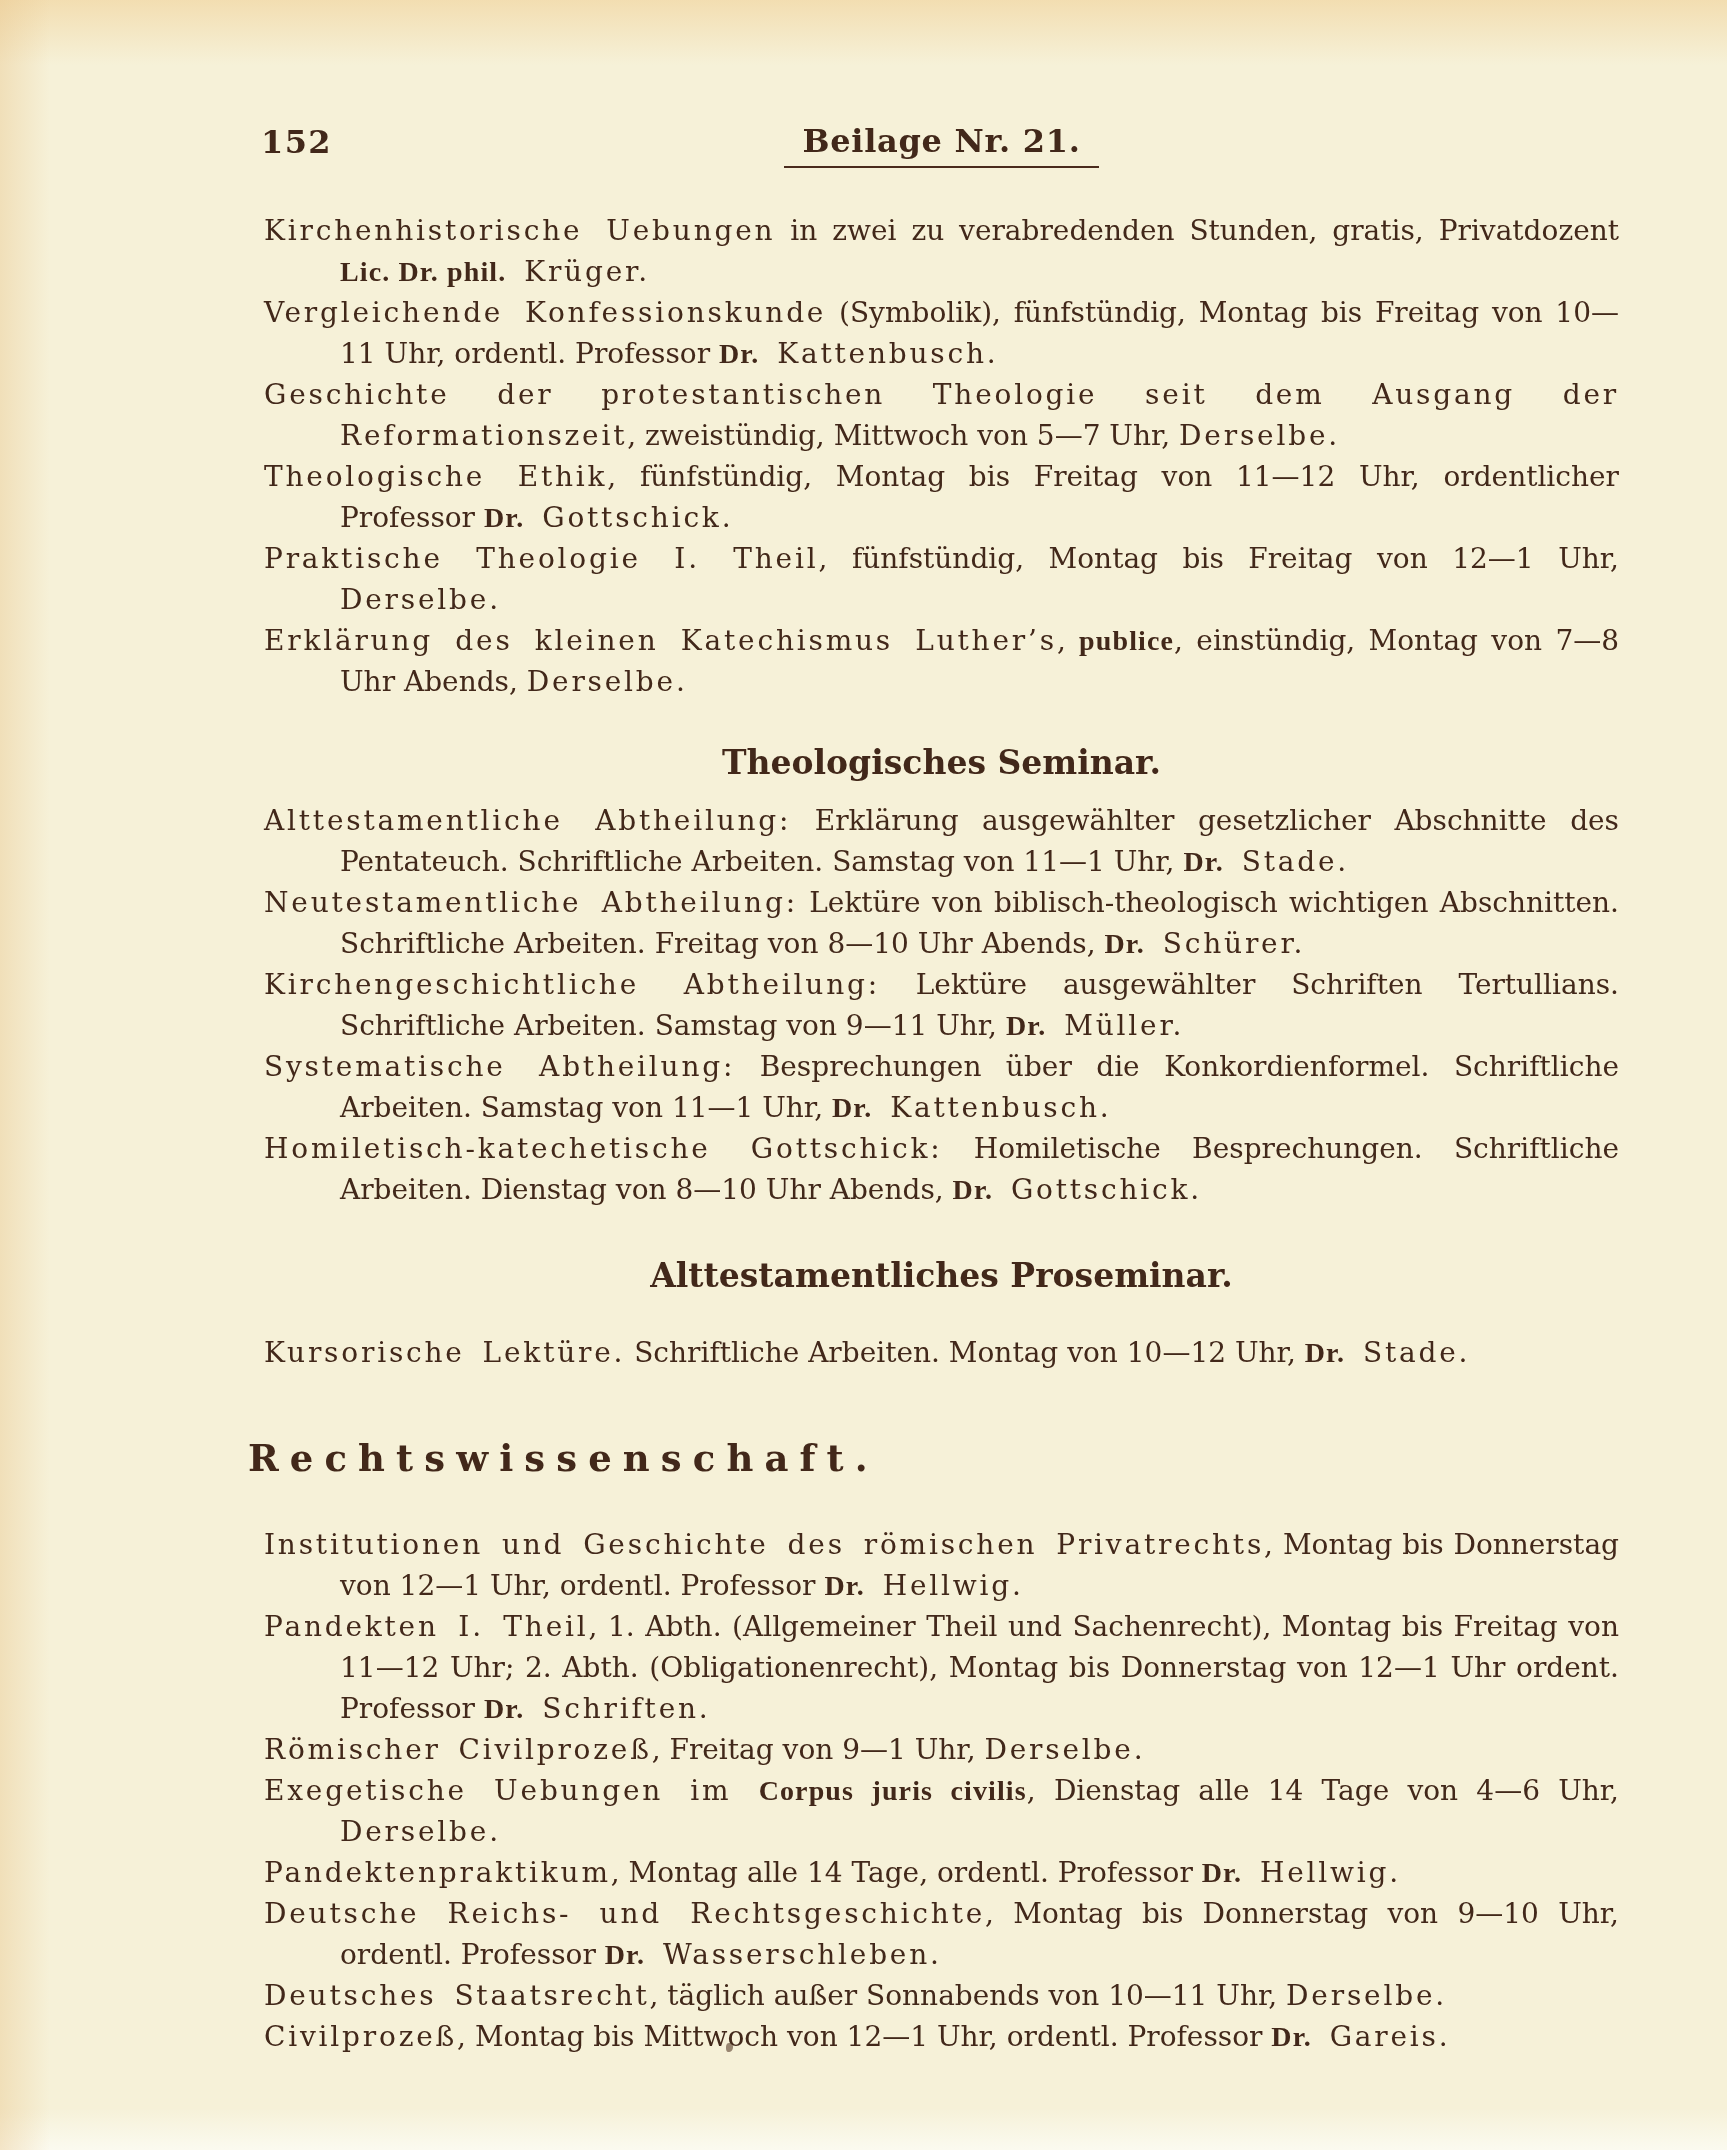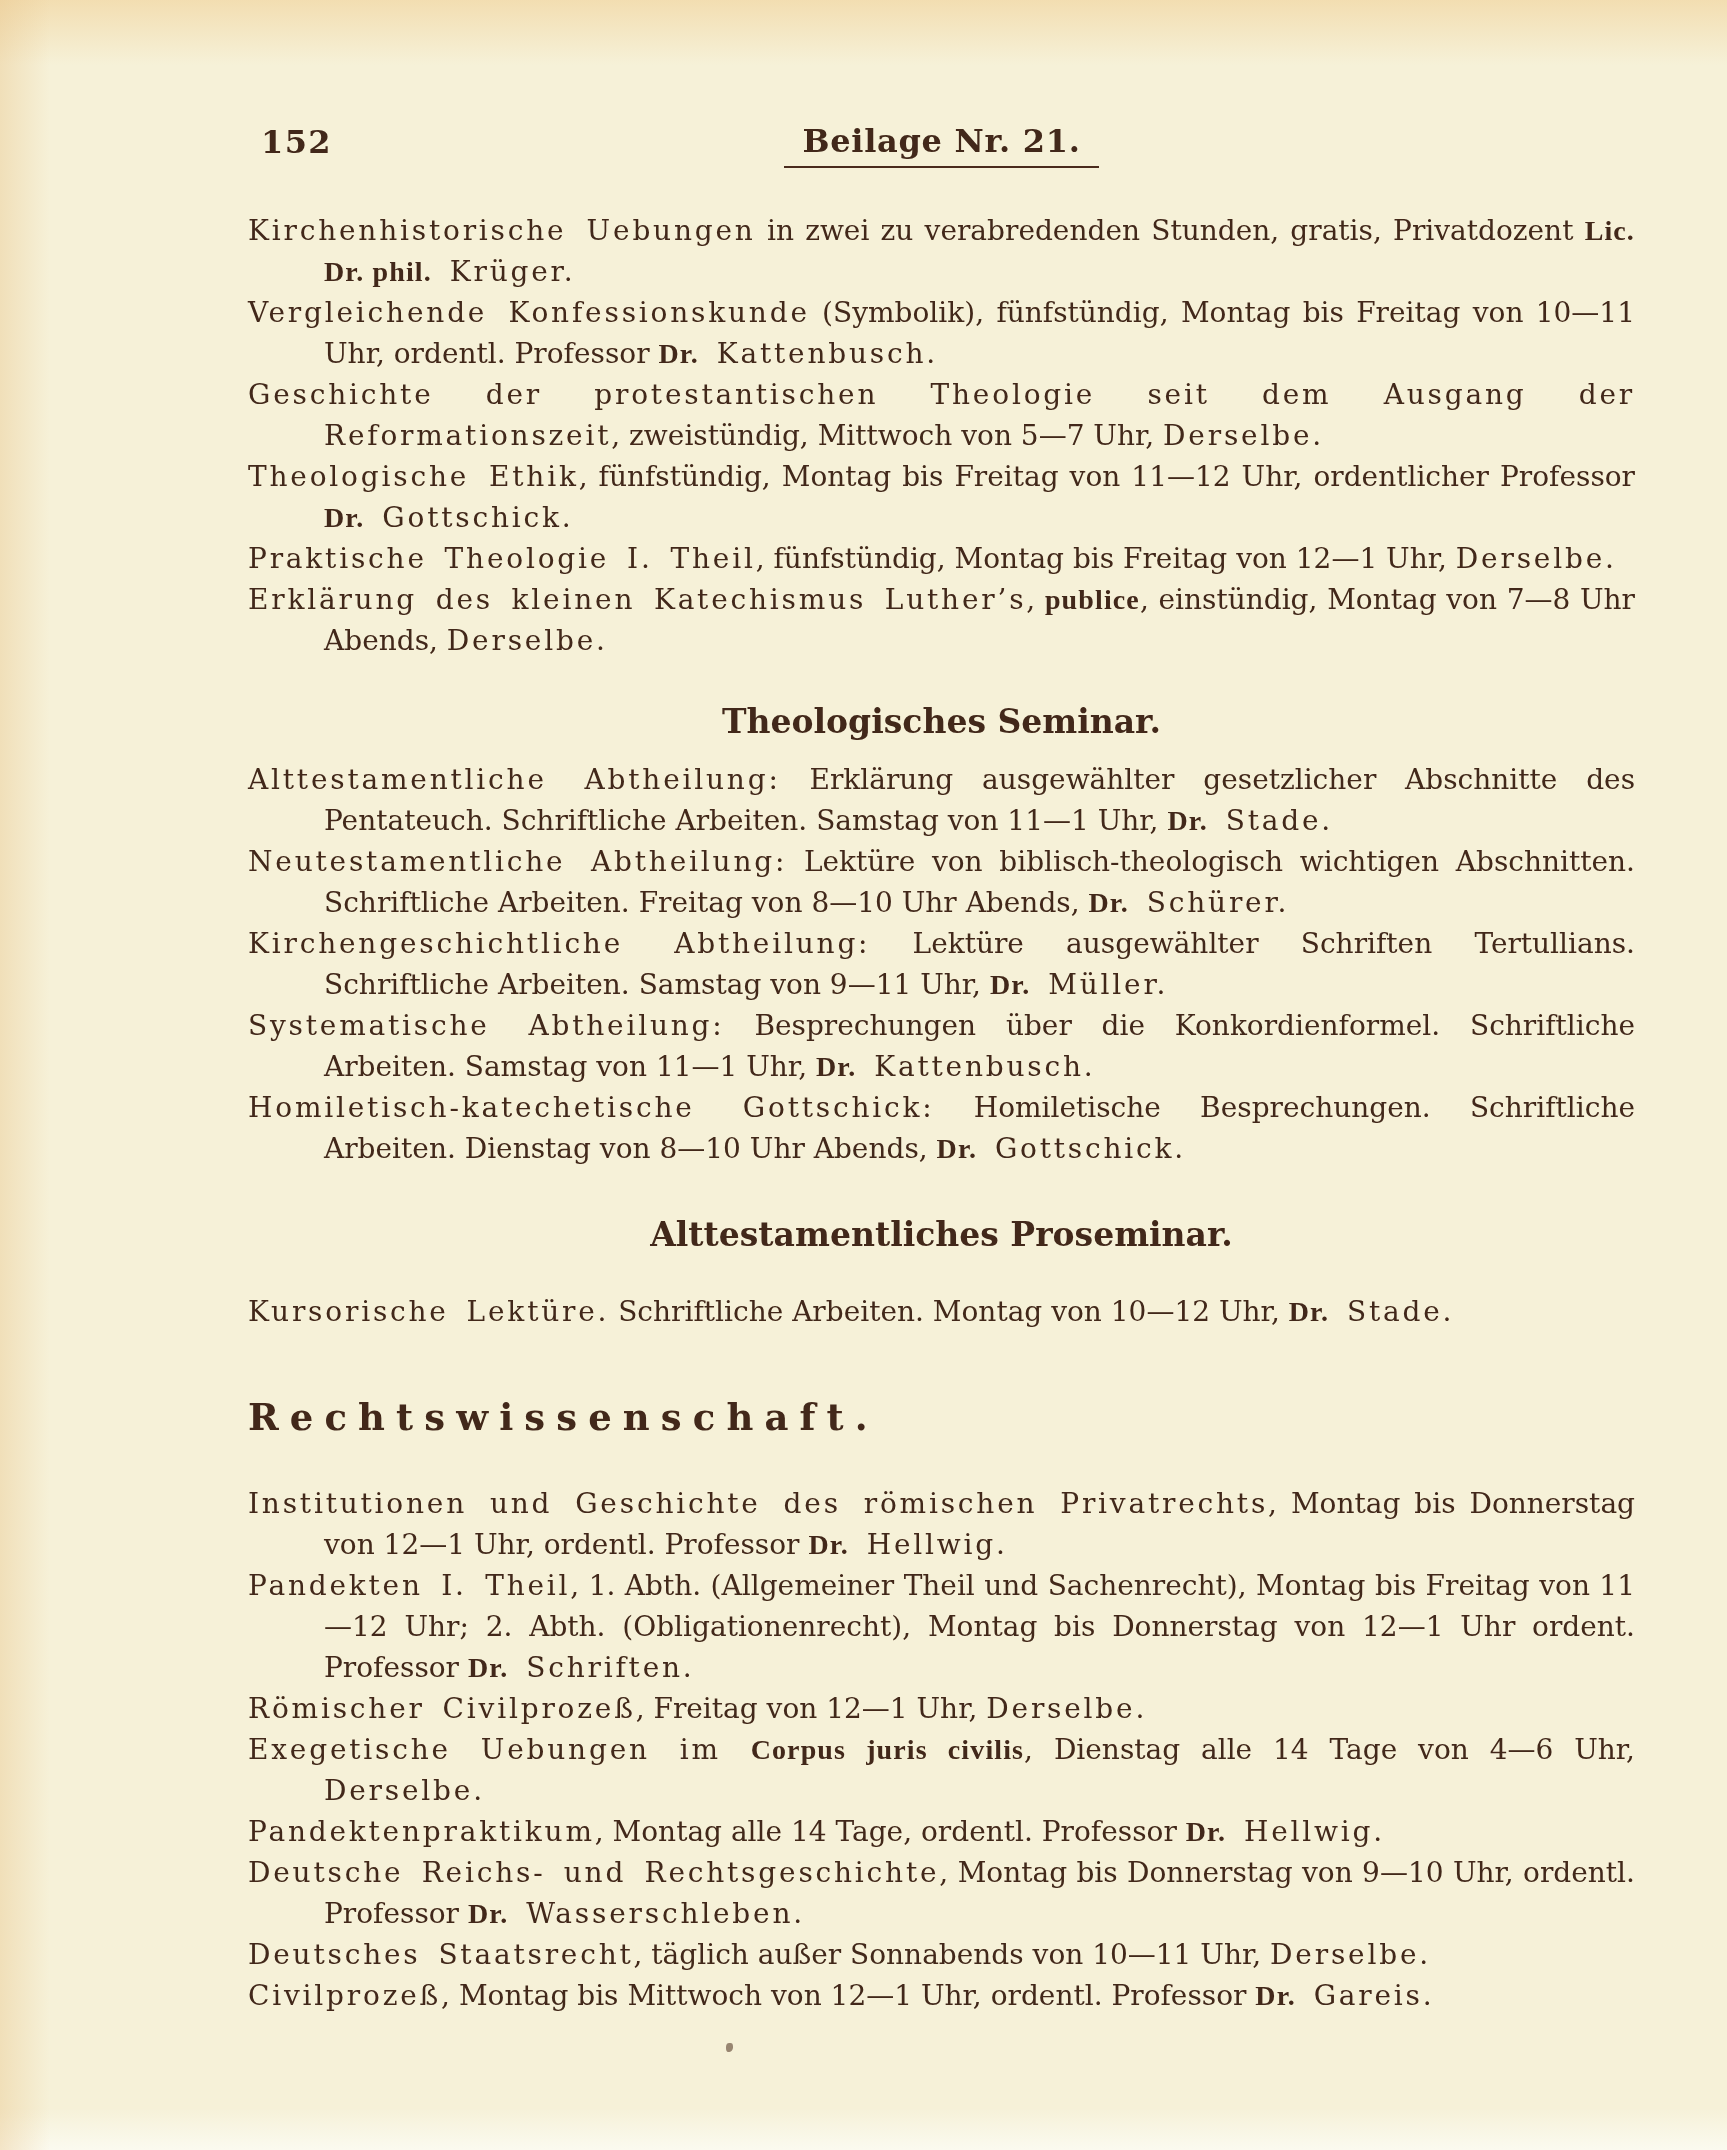--- a/index.html
+++ b/index.html
@@ -26,21 +26,21 @@
     font-size: 32px; font-weight: bold; letter-spacing: 1.4px;
   }
   .header-title {
     display: inline-block;
     font-size: 32px; font-weight: bold;
     letter-spacing: 0.7px;
     padding: 0 18.7px 5.8px 18.7px;
     border-bottom: 2.9px solid #4a2b1d;
   }
 
-  .section { margin: 0; }
+  .section { margin: 16px; }
   .entry {
     margin: 0;
     font-size: 28px;
     line-height: 41px;
     text-align: justify;
     padding-left: 76px;
     text-indent: -76px;
   }
   .seg-sp  { letter-spacing: 0.10em; word-spacing: 0.22em; }
   .seg-n   { letter-spacing: 0; }
@@ -101,21 +101,21 @@
 
     <div class="section">
       <p class="entry"><span class="seg-sp">Kursorische Lektüre.</span><span class="seg-n"> Schriftliche Arbeiten. Montag von 10—12 Uhr, </span><span class="seg-lat">Dr.</span><span class="seg-sp"> Stade.</span></p>
     </div>
 
     <h1 class="law-heading">Rechtswissenschaft.</h1>
 
     <div class="section">
       <p class="entry"><span class="seg-sp">Institutionen und Geschichte des römischen Privatrechts</span><span class="seg-n">, Montag bis Donnerstag von 12—1 Uhr, ordentl. Professor </span><span class="seg-lat">Dr.</span><span class="seg-sp"> Hellwig.</span></p>
       <p class="entry"><span class="seg-sp">Pandekten I. Theil</span><span class="seg-n">, 1. Abth. (Allgemeiner Theil und Sachenrecht), Montag bis Freitag von 11—12 Uhr; 2. Abth. (Obligationenrecht), Montag bis Donnerstag von 12—1 Uhr ordent. Professor </span><span class="seg-lat">Dr.</span><span class="seg-sp"> Schriften.</span></p>
-      <p class="entry"><span class="seg-sp">Römischer Civilprozeß</span><span class="seg-n">, Freitag von 12—1 Uhr, </span><span class="seg-sp">Derselbe.</span></p>
+      <p class="entry"><span class="seg-sp">Römischer Civilprozeß</span><span class="seg-n">, Freitag von 9—1 Uhr, </span><span class="seg-sp">Derselbe.</span></p>
       <p class="entry"><span class="seg-sp">Exegetische Uebungen im </span><span class="seg-lat">Corpus juris civilis</span><span class="seg-n">, Dienstag alle 14 Tage von 4—6 Uhr, </span><span class="seg-sp">Derselbe.</span></p>
       <p class="entry"><span class="seg-sp">Pandektenpraktikum</span><span class="seg-n">, Montag alle 14 Tage, ordentl. Professor </span><span class="seg-lat">Dr.</span><span class="seg-sp"> Hellwig.</span></p>
       <p class="entry"><span class="seg-sp">Deutsche Reichs- und Rechtsgeschichte</span><span class="seg-n">, Montag bis Donnerstag von 9—10 Uhr, ordentl. Professor </span><span class="seg-lat">Dr.</span><span class="seg-sp"> Wasserschleben.</span></p>
       <p class="entry"><span class="seg-sp">Deutsches Staatsrecht</span><span class="seg-n">, täglich außer Sonnabends von 10—11 Uhr, </span><span class="seg-sp">Derselbe.</span></p>
       <p class="entry"><span class="seg-sp">Civilprozeß</span><span class="seg-n">, Montag bis Mittwoch von 12—1 Uhr, ordentl. Professor </span><span class="seg-lat">Dr.</span><span class="seg-sp"> Gareis.</span></p>
     </div>
 
   </div>
   <div class="speck"></div>
 </div>

